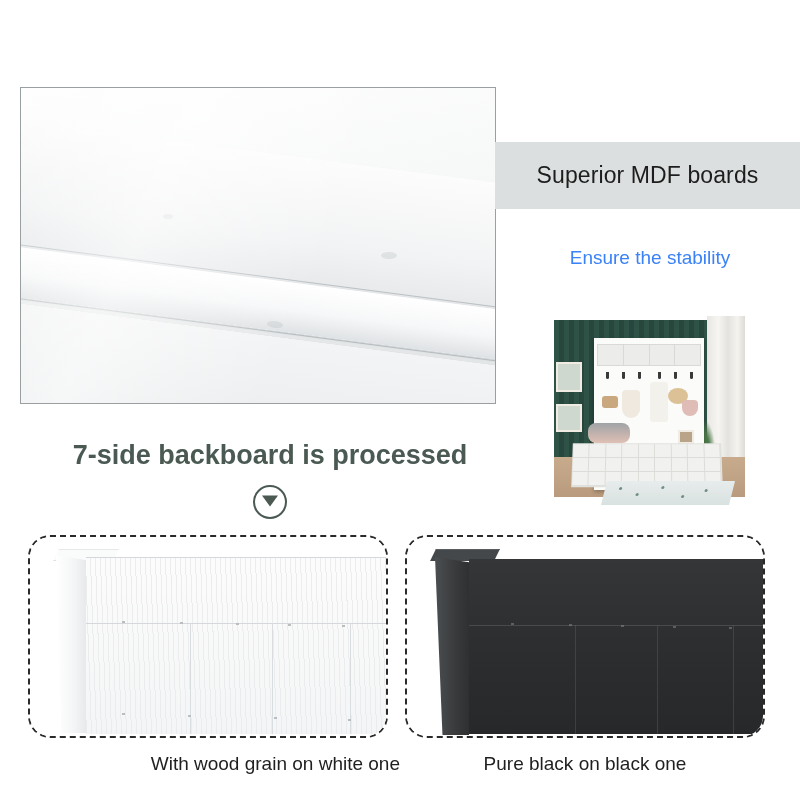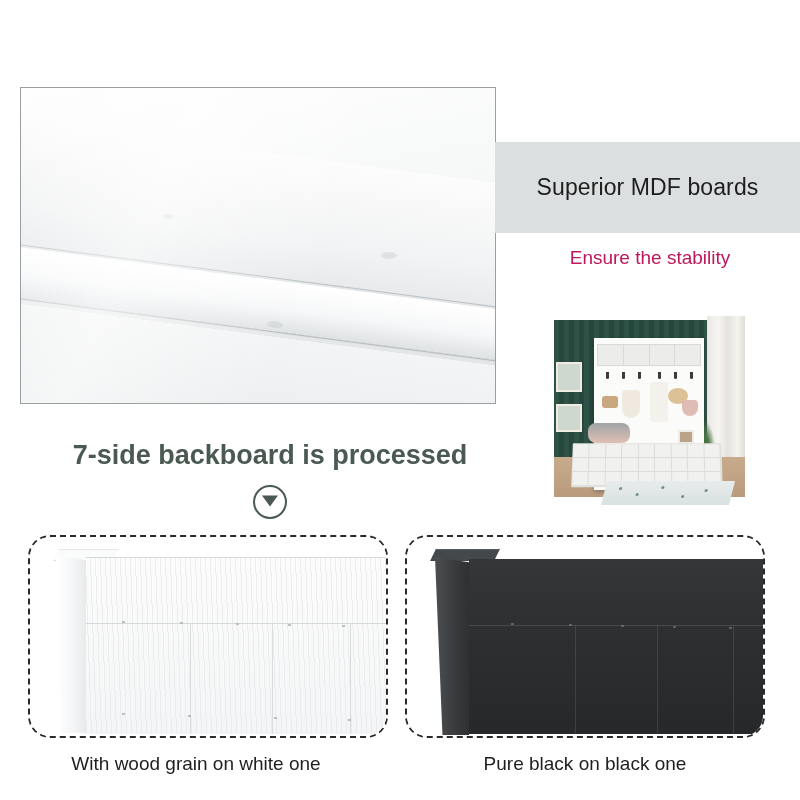--- a/index.html
+++ b/index.html
@@ -107,21 +107,21 @@
   .speck-1 { left: 76%; top: 52%; }
   .speck-2 { left: 52%; top: 74%; transform: rotate(7deg); }
   .speck-3 { left: 30%; top: 40%; width: 10px; height: 5px; }
 
   
   #mdf-band {
     position: absolute;
     left: 495px;
     top: 142px;
     width: 305px;
-    height: 91px;
+    height: 67px;
     background: #dcdfdf;
     display: flex;
     align-items: center;
     justify-content: center;
   }
   #mdf-band-label {
     font-size: 23px;
     color: #1d1d1d;
     letter-spacing: 0.1px;
     white-space: nowrap;
@@ -129,21 +129,21 @@
 
   
   #stability-copy {
     position: absolute;
     left: 520px;
     top: 243px;
     width: 260px;
     text-align: center;
     font-size: 19px;
     line-height: 30px;
-    color: #be185d;
+    color: #3b82f6;
   }
   #stability-copy .copy-line { display: block; white-space: nowrap; }
 
   
   #room-photo {
     position: absolute;
     left: 546px;
     top: 316px;
     width: 199px;
     height: 189px;
@@ -403,21 +403,21 @@
   
   .panel-caption {
     position: absolute;
     top: 753px;
     width: 360px;
     text-align: center;
     font-size: 19px;
     color: #1f1f1f;
     white-space: nowrap;
   }
-  #caption-white { left: 16px; }
+  #caption-white { left: 40px; text-align: right; }
   #caption-black { left: 405px; text-align: center; }
 </style>
 </head>
 <body>
 
 <div id="page">
 
 
   <div id="mdf-photo">
     <div class="board-surface">

